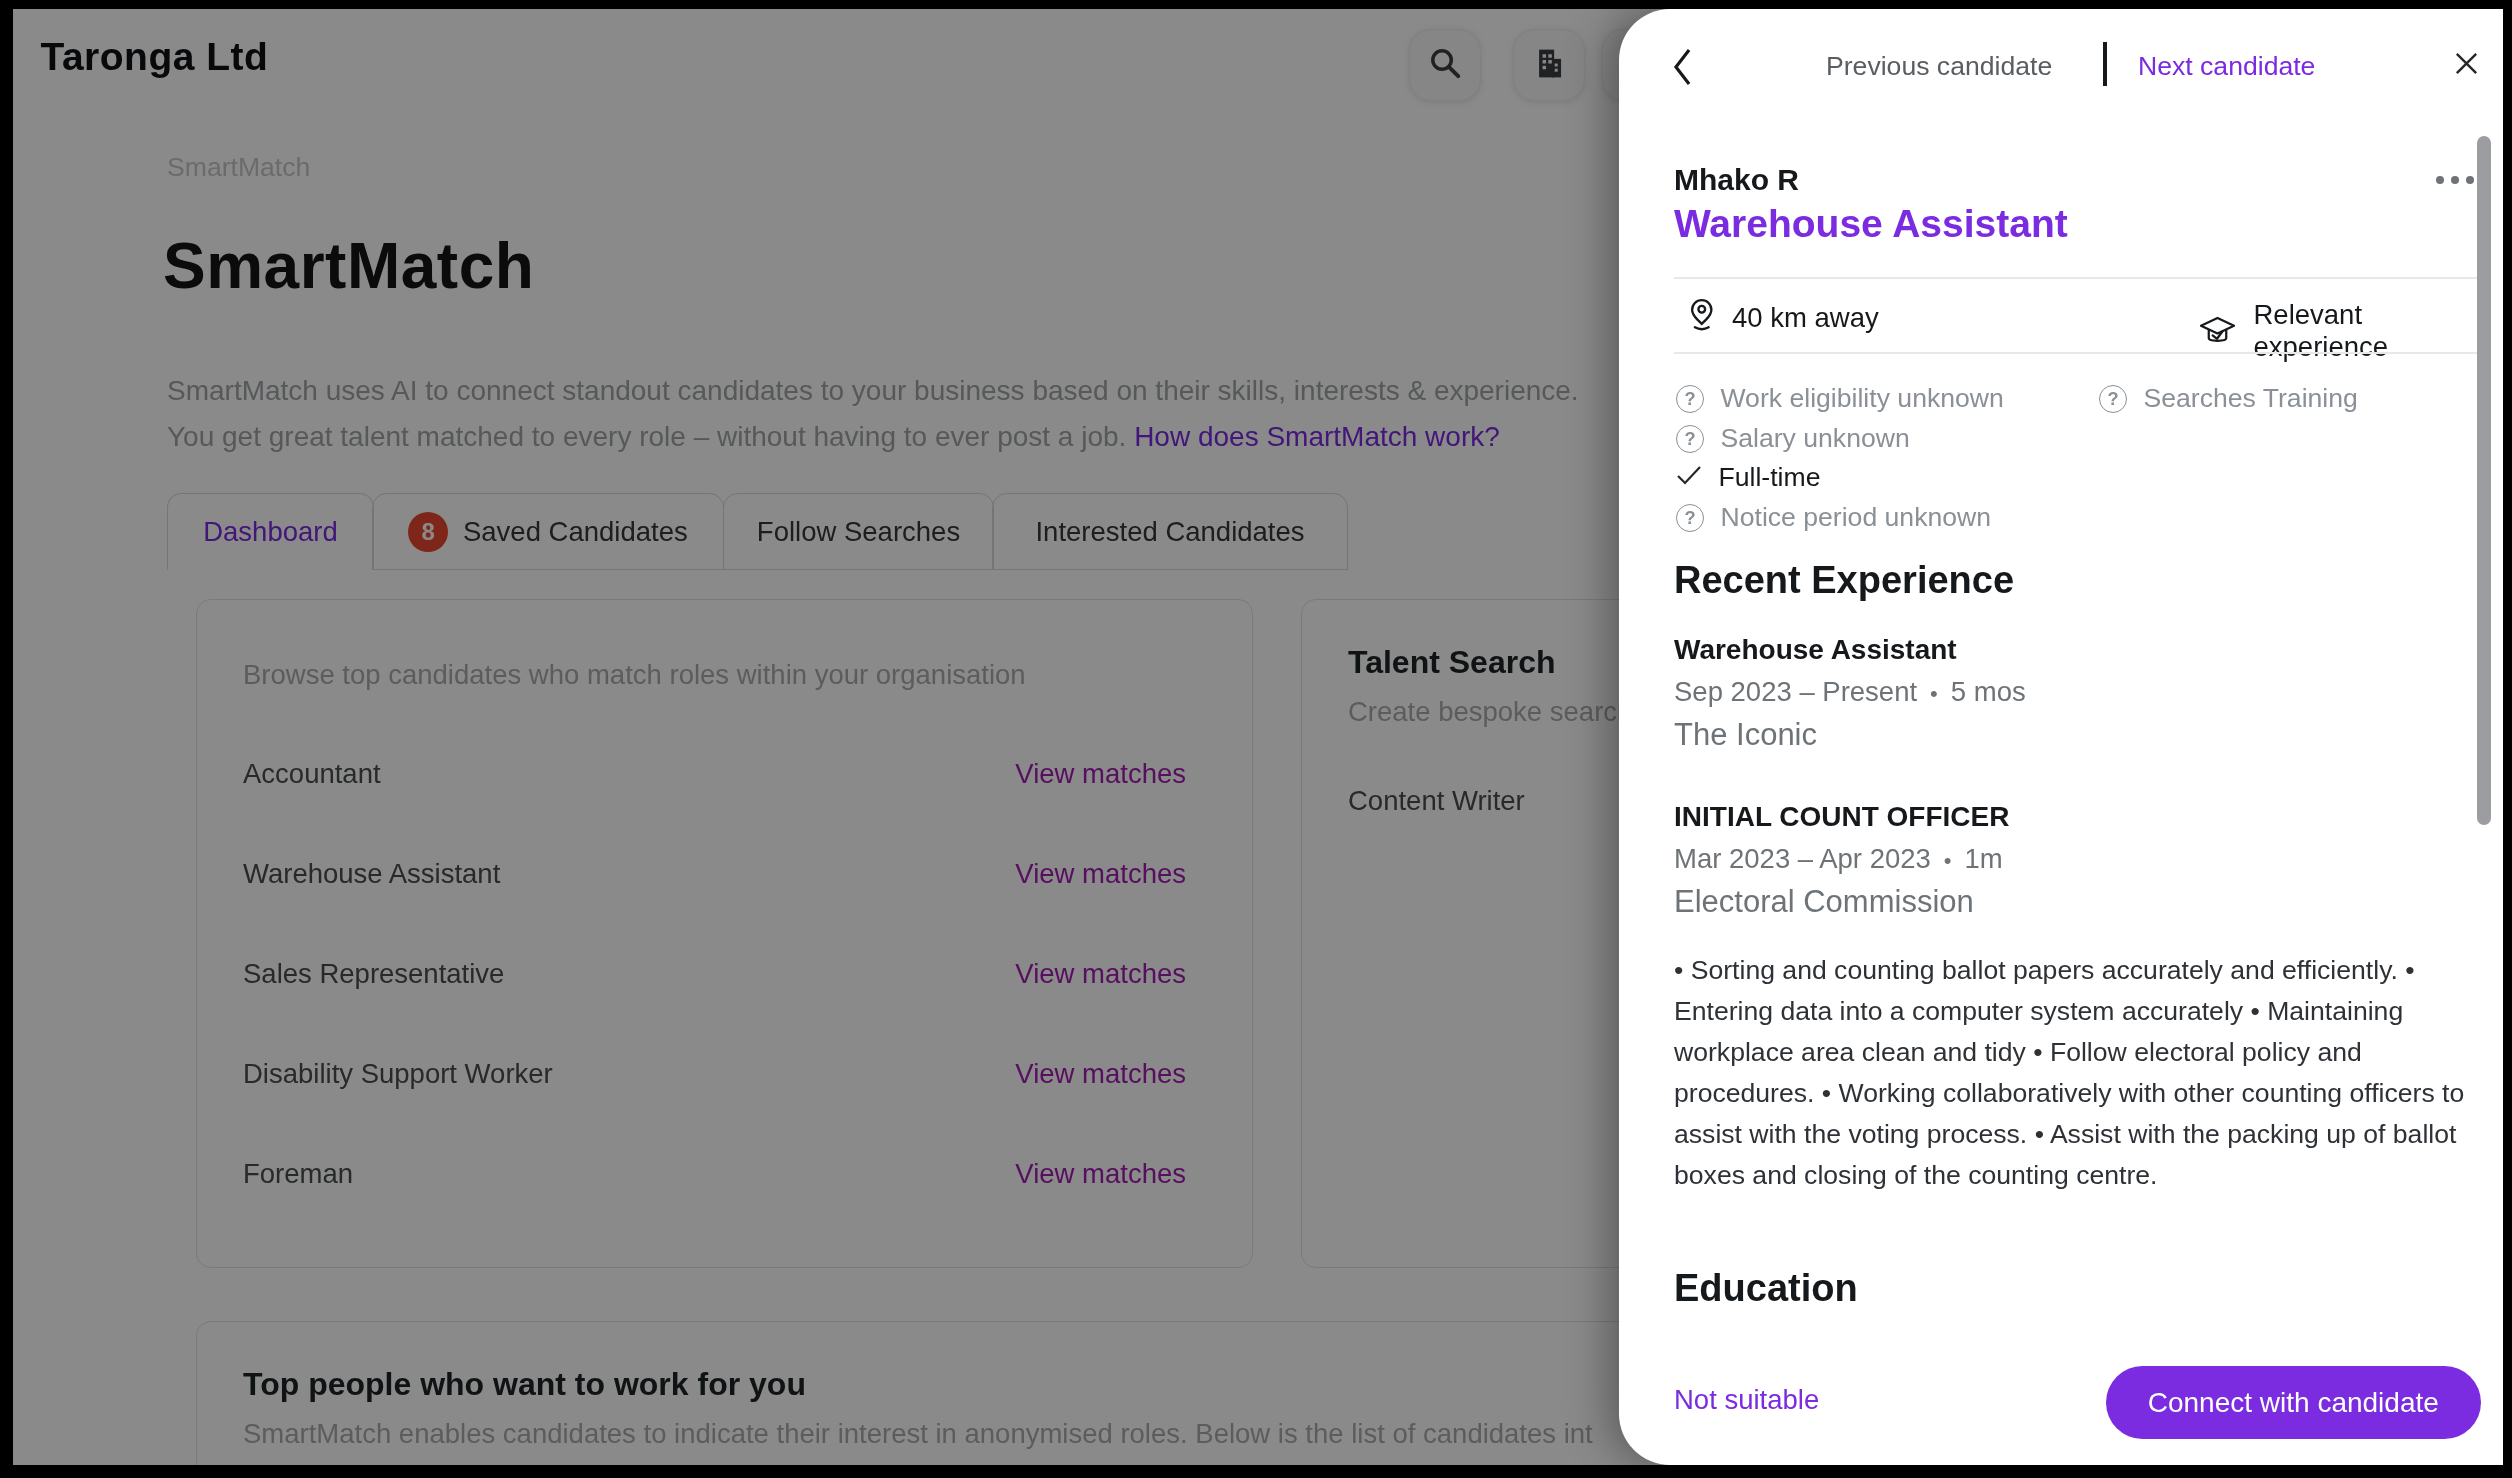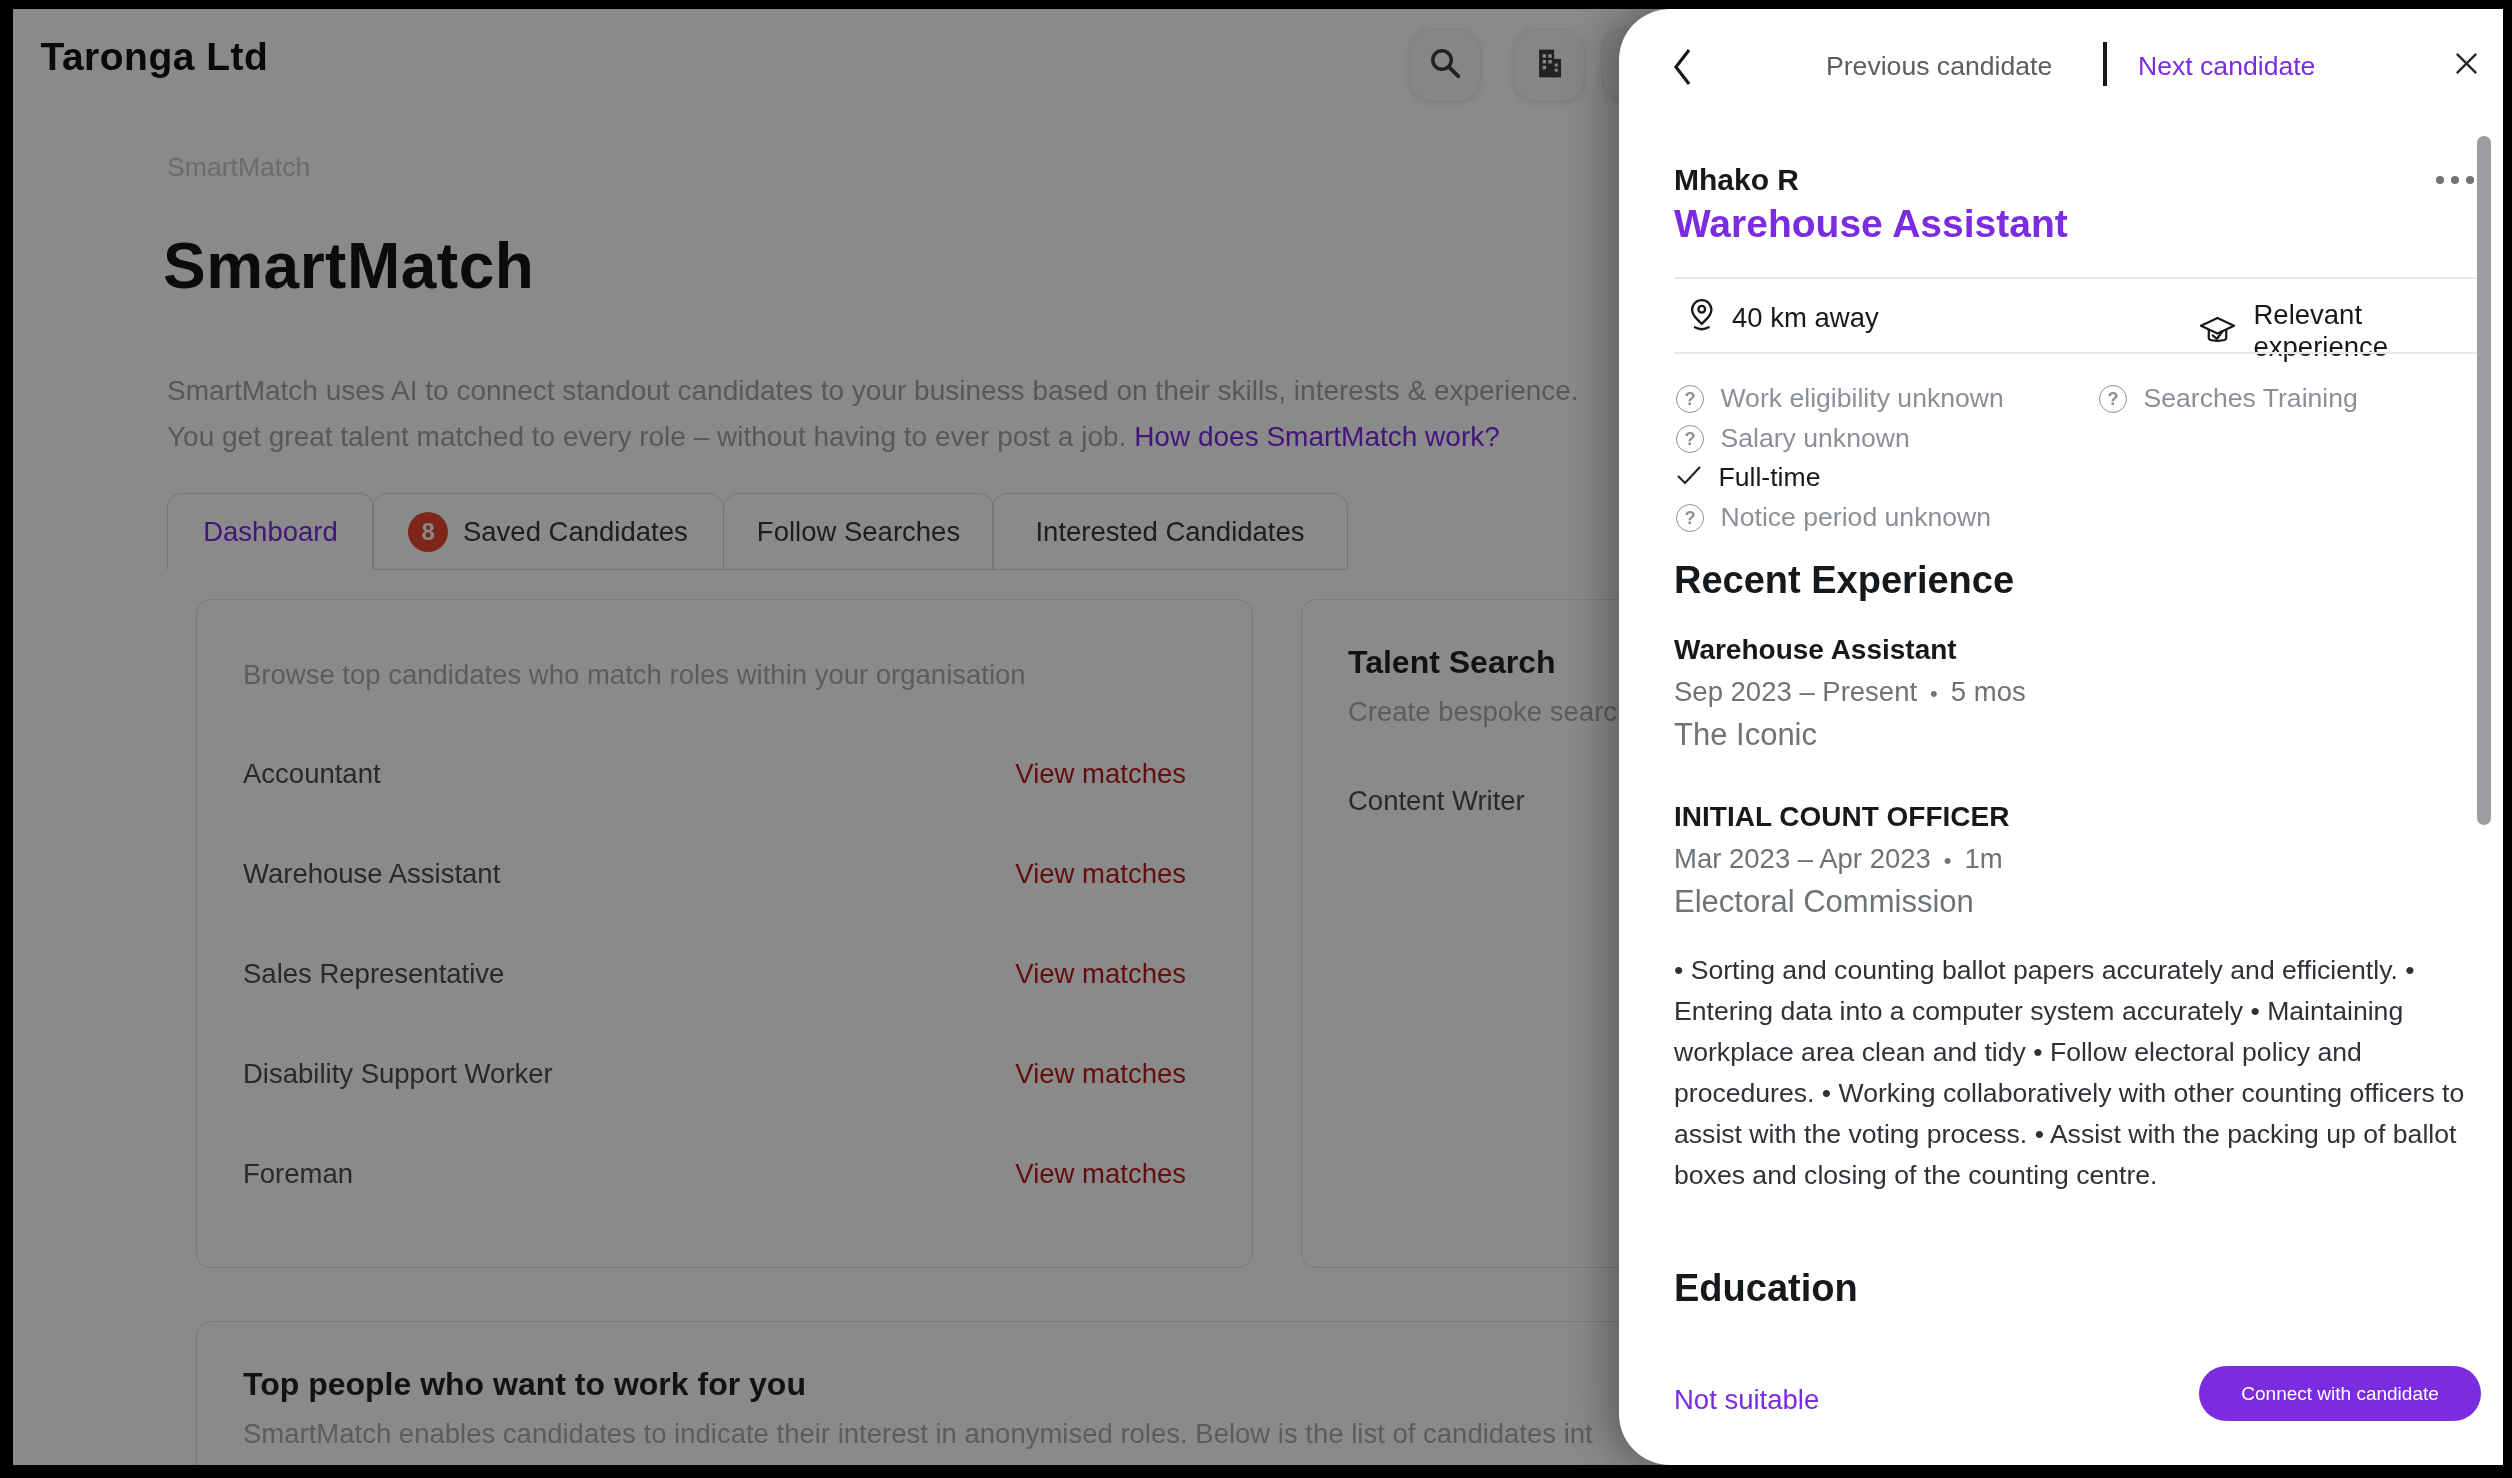--- a/index.html
+++ b/index.html
@@ -25,21 +25,21 @@
   .tab { position:absolute; top:484px; height:77px; border:1.8px solid #d8d8d8; border-radius:14.7px 14.7px 0 0; display:flex; align-items:center; justify-content:center; font-size:27.5px; color:#35383b; background:transparent; }
   .tab.active { border-bottom-color:transparent; color:#7B2BE0; }
   .tab .badge { display:inline-flex; align-items:center; justify-content:center; width:40px; height:40px; border-radius:50%; background:#E8472F; color:#fff; font-size:24px; font-weight:700; margin-right:14.7px; }
 
   .card { position:absolute; border:1.8px solid #e2e2e2; border-radius:14.7px; background:transparent; padding:44px 46px; }
   .card-title { font-size:32px; font-weight:800; color:#1f2326; }
   .card-sub { margin-top:14.7px; font-size:27.5px; color:#ababab; white-space:nowrap; }
   .role-list { margin-top:33px; }
   .role-row { height:100px; display:flex; align-items:center; justify-content:space-between; padding-right:20px; }
   .role-name { font-size:27.5px; color:#4a4d50; }
-  .role-link { font-size:27.5px; color:#b91c1c; }
+  .role-link { font-size:27.5px; color:#a21caf; }
   .ts-item { margin-top:57px; font-size:27.5px; color:#4a4d50; }
 
   
   .panel { position:absolute; left:1619px; top:9.2px; right:9.2px; bottom:13px; background:#ffffff; border-radius:51px 0 0 51px; z-index:3; box-shadow:-9.2px 0 44px rgba(0,0,0,.35); }
 
   .p-back { position:absolute; left:48px; top:37px; width:31px; height:42px; color:#16191c; }
   .p-prev { position:absolute; left:207px; top:42px; font-size:26.6px; color:#595e63; }
   .p-div  { position:absolute; left:484px; top:33px; width:3.7px; height:44px; background:#16191c; }
   .p-next { position:absolute; left:519px; top:42px; font-size:26.6px; color:#7B2BE0; }
   .p-close{ position:absolute; right:22px; top:40px; width:29px; height:29px; color:#24272b; }
@@ -65,21 +65,21 @@
 
   .sec-head { position:absolute; left:55px; font-size:38px; font-weight:800; color:#16191c; }
   .job-title { position:absolute; left:55px; font-size:28px; font-weight:700; color:#16191c; }
   .job-meta  { position:absolute; left:55px; font-size:27.5px; color:#6e7377; }
   .job-meta .sep { margin:0 13px; font-size:22px; }
   .job-co    { position:absolute; left:55px; font-size:31px; color:#6e7377; }
 
   .job-desc { position:absolute; left:55px; top:941px; width:822px; font-size:26.6px; line-height:41px; color:#2e3237; }
 
   .p-notsuitable { position:absolute; left:55px; top:1375px; font-size:27.5px; color:#7B2BE0; }
-  .p-connect { position:absolute; right:22px; top:1357px; height:55px; border-radius:37px; background:#7B2BE0; color:#fff; border:none; font-size:19px; font-family:inherit; padding:0 42px; display:flex; align-items:center; }
+  .p-connect { position:absolute; right:22px; top:1357px; height:73px; border-radius:37px; background:#7B2BE0; color:#fff; border:none; font-size:28px; font-family:inherit; padding:0 42px; display:flex; align-items:center; }
 
   .p-scroll { position:absolute; left:858px; top:127px; width:13.8px; height:689px; border-radius:7.3px; background:#9b9da0; }
 </style>
 </head>
 <body>
 
 <div class="screen">
 
   <div class="page">
 

